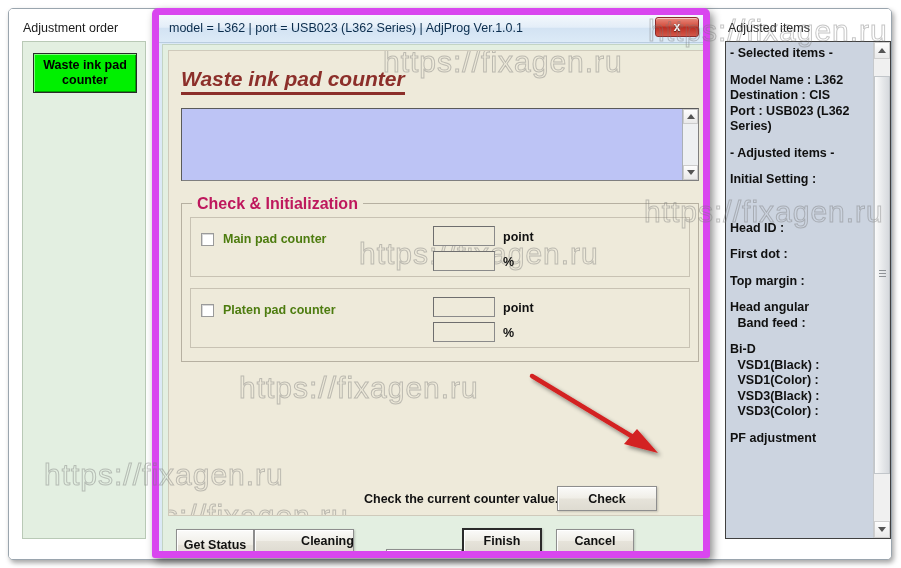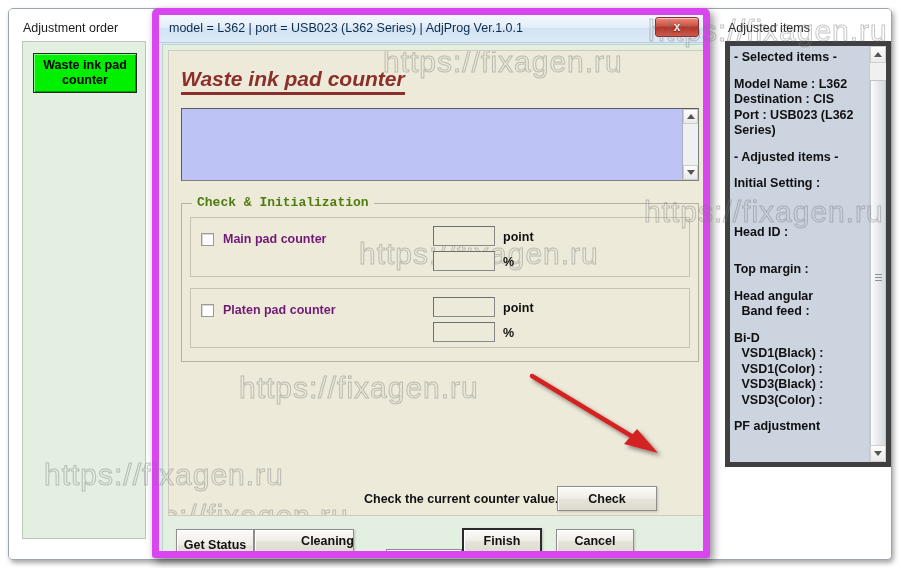--- a/index.html
+++ b/index.html
@@ -65,23 +65,23 @@
     text-align: center;
     box-sizing: border-box;
     cursor: pointer;
   }
 
   
   #right-panel-title { left: 719px; top: 12px; }
   #right-panel-box {
     position: absolute;
     left: 716px; top: 32px;
-    width: 166px; height: 426px;
+    width: 166px; height: 498px;
     background: #ccd4e0;
-    border: 5px solid #404040;
+    border: 1px solid #404040;
     box-sizing: border-box;
     overflow: hidden;
   }
   #adjusted-list {
     position: absolute;
     left: 0; top: 0;
     width: 148px; height: 100%;
     padding: 4px 2px 2px 4px;
     box-sizing: border-box;
     font-size: 12.5px;
@@ -256,24 +256,24 @@
     left: 12px; top: 152px;
     width: 518px; height: 159px;
     border: 1px solid #b6b0a1;
     box-sizing: border-box;
   }
   #group-legend {
     position: absolute;
     left: 10px; top: -9px;
     background: #eeeada;
     padding: 0 5px;
-    font-size: 13px;
-    font-weight: bold;
-    color: #4d7c0f;
-    font-family: Liberation Mono, monospace;
+    font-size: 16px;
+    font-weight: bold;
+    color: #be185d;
+    font-family: Liberation Sans, sans-serif;
   }
   .counter-panel {
     position: absolute;
     left: 8px;
     width: 500px; height: 60px;
     border: 1px solid #c8c2b3;
     box-sizing: border-box;
   }
   #panel-main { top: 13px; }
   #panel-platen { top: 84px; }
@@ -288,21 +288,21 @@
     background: #ffffff;
     border: 1px solid #9a9a9a;
     box-shadow: inset 1px 1px 0 #d8d8d8;
     box-sizing: border-box;
     cursor: pointer;
   }
   .cb-label {
     margin-left: 9px;
     font-size: 12.5px;
     font-weight: bold;
-    color: #701a75;
+    color: #4d7c0f;
     font-family: "Liberation Sans", sans-serif;
     white-space: nowrap;
   }
 
   .field {
     position: absolute;
     width: 62px; height: 20px;
     background: #eeeada;
     border: 1px solid #8a8a8a;
     border-top-color: #6e6e6e;
@@ -412,20 +412,21 @@
           <div class="adj-item">Series)</div>
           <div class="adj-gap"></div>
           <div class="adj-item">- Adjusted items -</div>
           <div class="adj-gap"></div>
           <div class="adj-item">Initial Setting :</div>
           <div class="adj-gap"></div>
           <div class="adj-gap"></div>
           <div class="adj-gap"></div>
           <div class="adj-item">Head ID :</div>
           <div class="adj-gap"></div>
+          <div class="adj-item">First dot :</div>
           <div class="adj-gap"></div>
           <div class="adj-item">Top margin :</div>
           <div class="adj-gap"></div>
           <div class="adj-item">Head angular</div>
           <div class="adj-item adj-sub"> Band feed :</div>
           <div class="adj-gap"></div>
           <div class="adj-item">Bi-D</div>
           <div class="adj-item adj-sub"> VSD1(Black) :</div>
           <div class="adj-item adj-sub"> VSD1(Color) :</div>
           <div class="adj-item adj-sub"> VSD3(Black) :</div>

